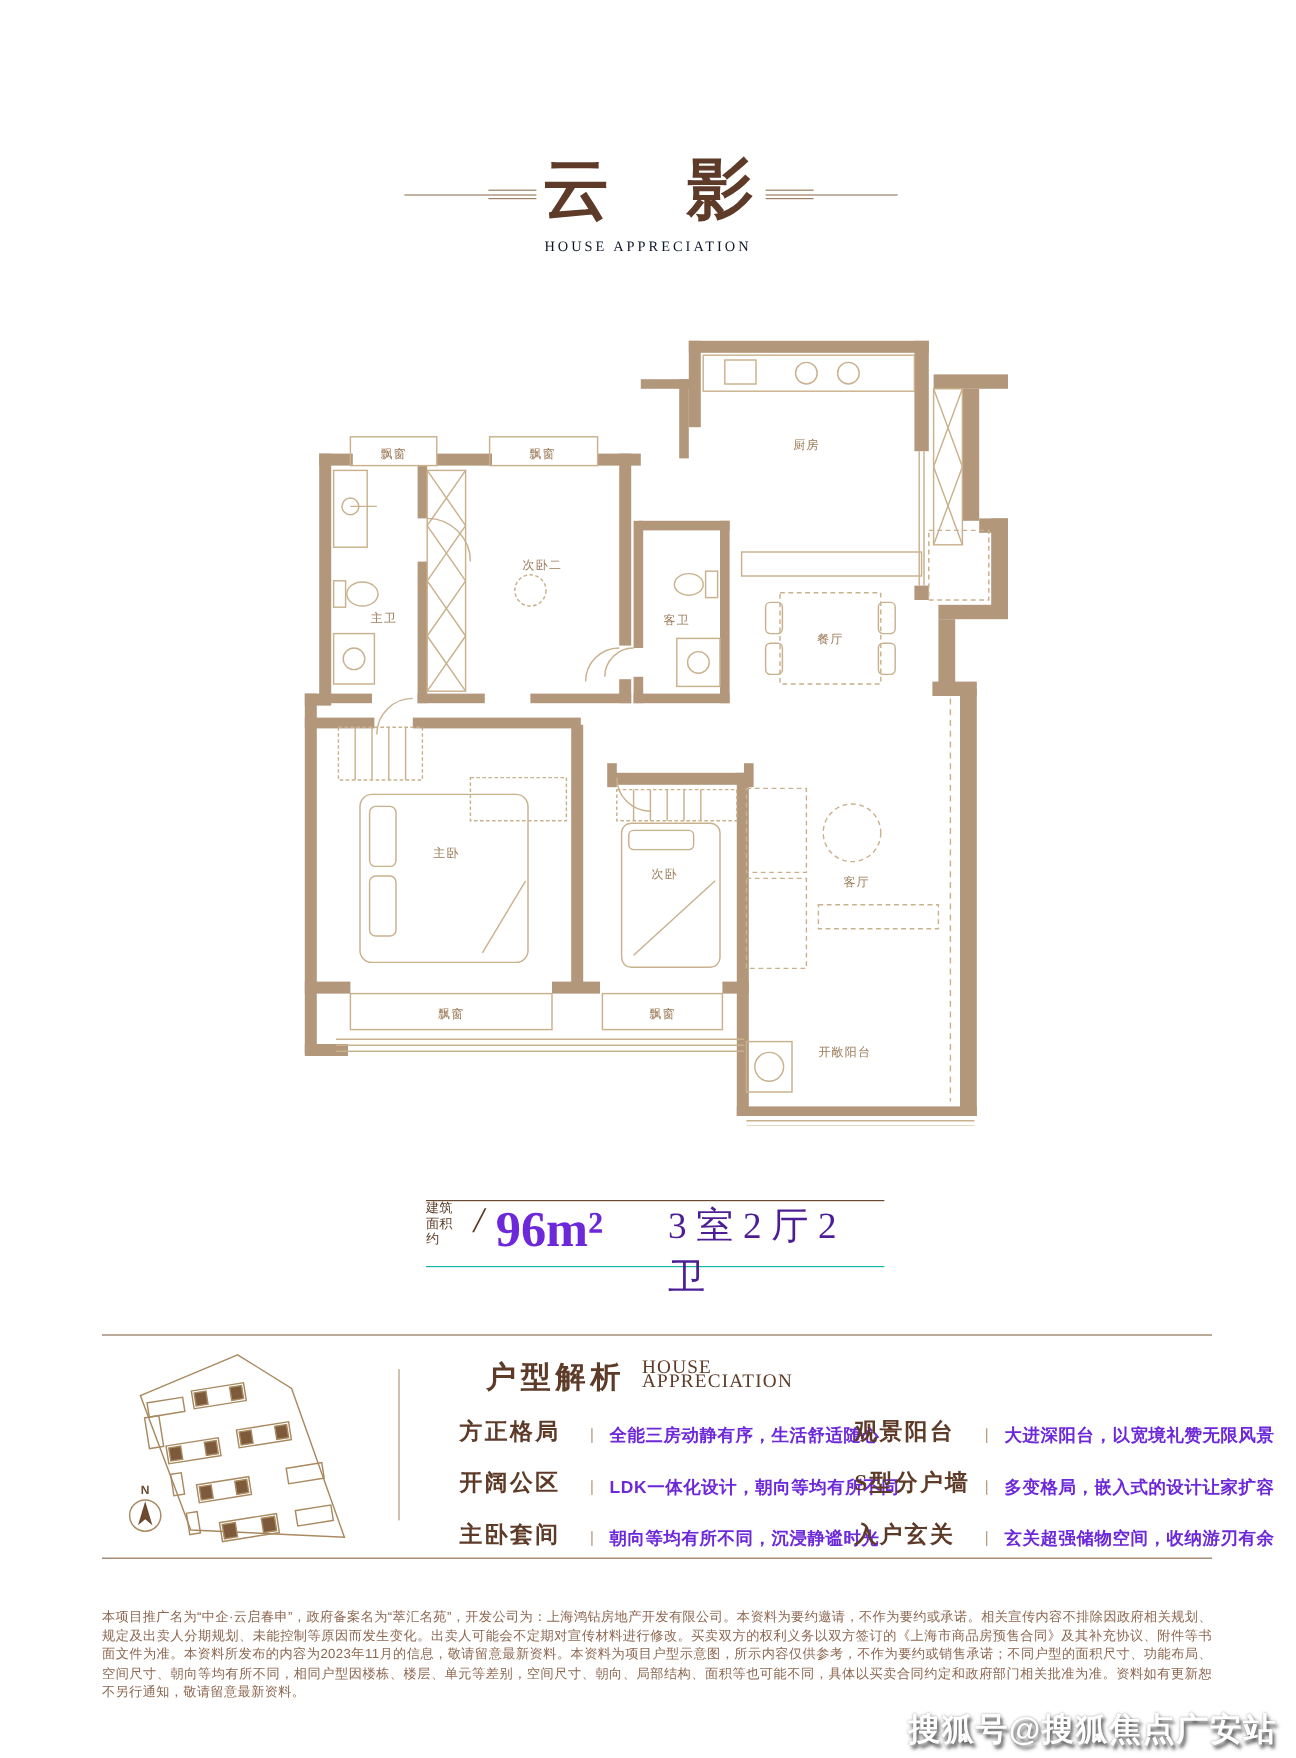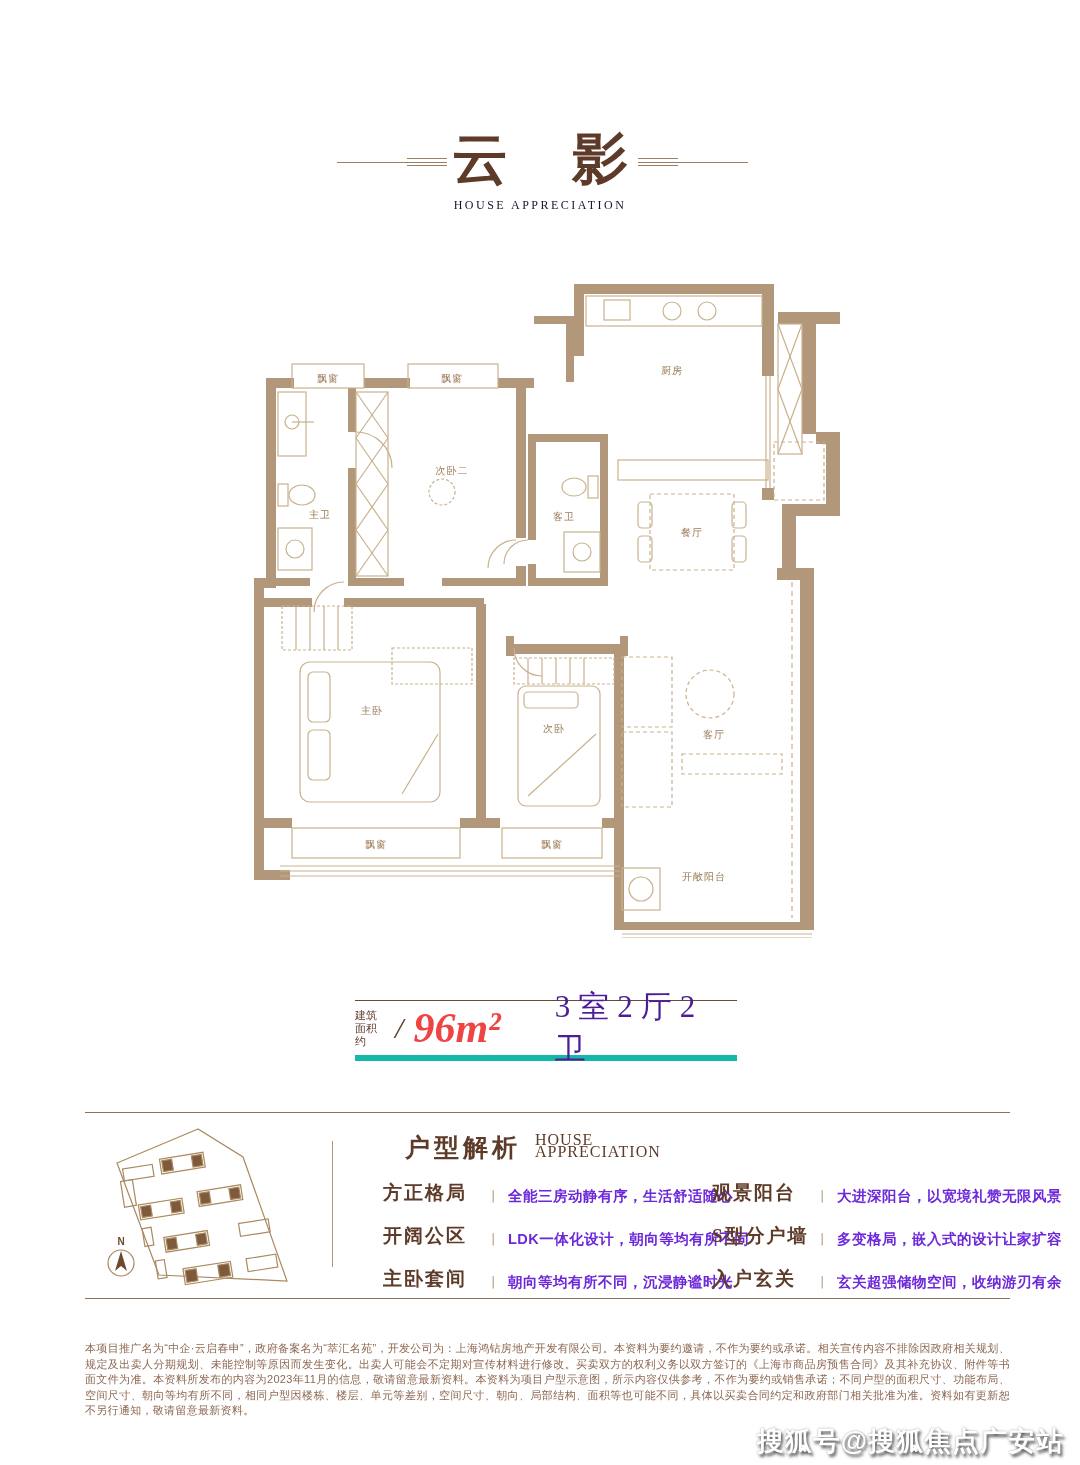--- a/index.html
+++ b/index.html
@@ -22,25 +22,25 @@
   .orn-right .dbl{left:0;}
   .subtitle{margin-top:8px;text-align:center;color:#0f172a;font-size:12px;letter-spacing:2.5px;
             font-family:"Liberation Serif","DejaVu Serif",serif;}
 
   
   .plan{position:absolute;left:252px;top:282px;width:600px;height:656px;}
   .plan text{font-family:"Liberation Sans","DejaVu Sans",sans-serif;font-size:10px;fill:#9b7a57;letter-spacing:1px;}
 
   
   .spec{position:absolute;left:355px;top:1000px;width:382px;height:54px;
-        border-top:1px solid #6b4a33;border-bottom:6px solid #14b8a6;
-        display:flex;align-items:center;color:#5d3b28;}
+        border-top:1px solid #6b4a33;border-bottom:1px solid #14b8a6;
+        display:flex;color:#5d3b28;}
   .spec-prefix{font-size:11px;line-height:13px;color:#5d3b28;margin-right:8px;}
   .spec-slash{font-family:"Liberation Serif","DejaVu Serif",serif;font-style:italic;font-size:30px;color:#5d3b28;margin-right:10px;font-weight:400;}
-  .spec-area{font-family:"Liberation Serif","DejaVu Serif",serif;font-style:italic;font-size:42px;font-weight:600;color:#ef4444;}
+  .spec-area{font-family:"Liberation Serif","DejaVu Serif",serif;font-size:42px;font-weight:600;color:#6d28d9;}
   .spec-rooms{margin-left:54px;font-family:"Liberation Serif","DejaVu Serif",serif;font-size:31px;letter-spacing:8px;color:#4c1d95;}
 
   
   .band{position:absolute;left:85px;top:1112px;width:925px;height:185px;
         border-top:1px solid #8f7256;border-bottom:1px solid #8f7256;}
   .siteplan{position:absolute;left:10px;top:10px;width:240px;height:164px;}
   .vdivider{position:absolute;left:247px;top:28px;width:1px;height:126px;background:#b2977a;}
 
   .analysis{position:absolute;left:298px;top:18px;width:620px;}
   .analysis-head{display:flex;align-items:flex-start;gap:14px;color:#5d3b28;}

